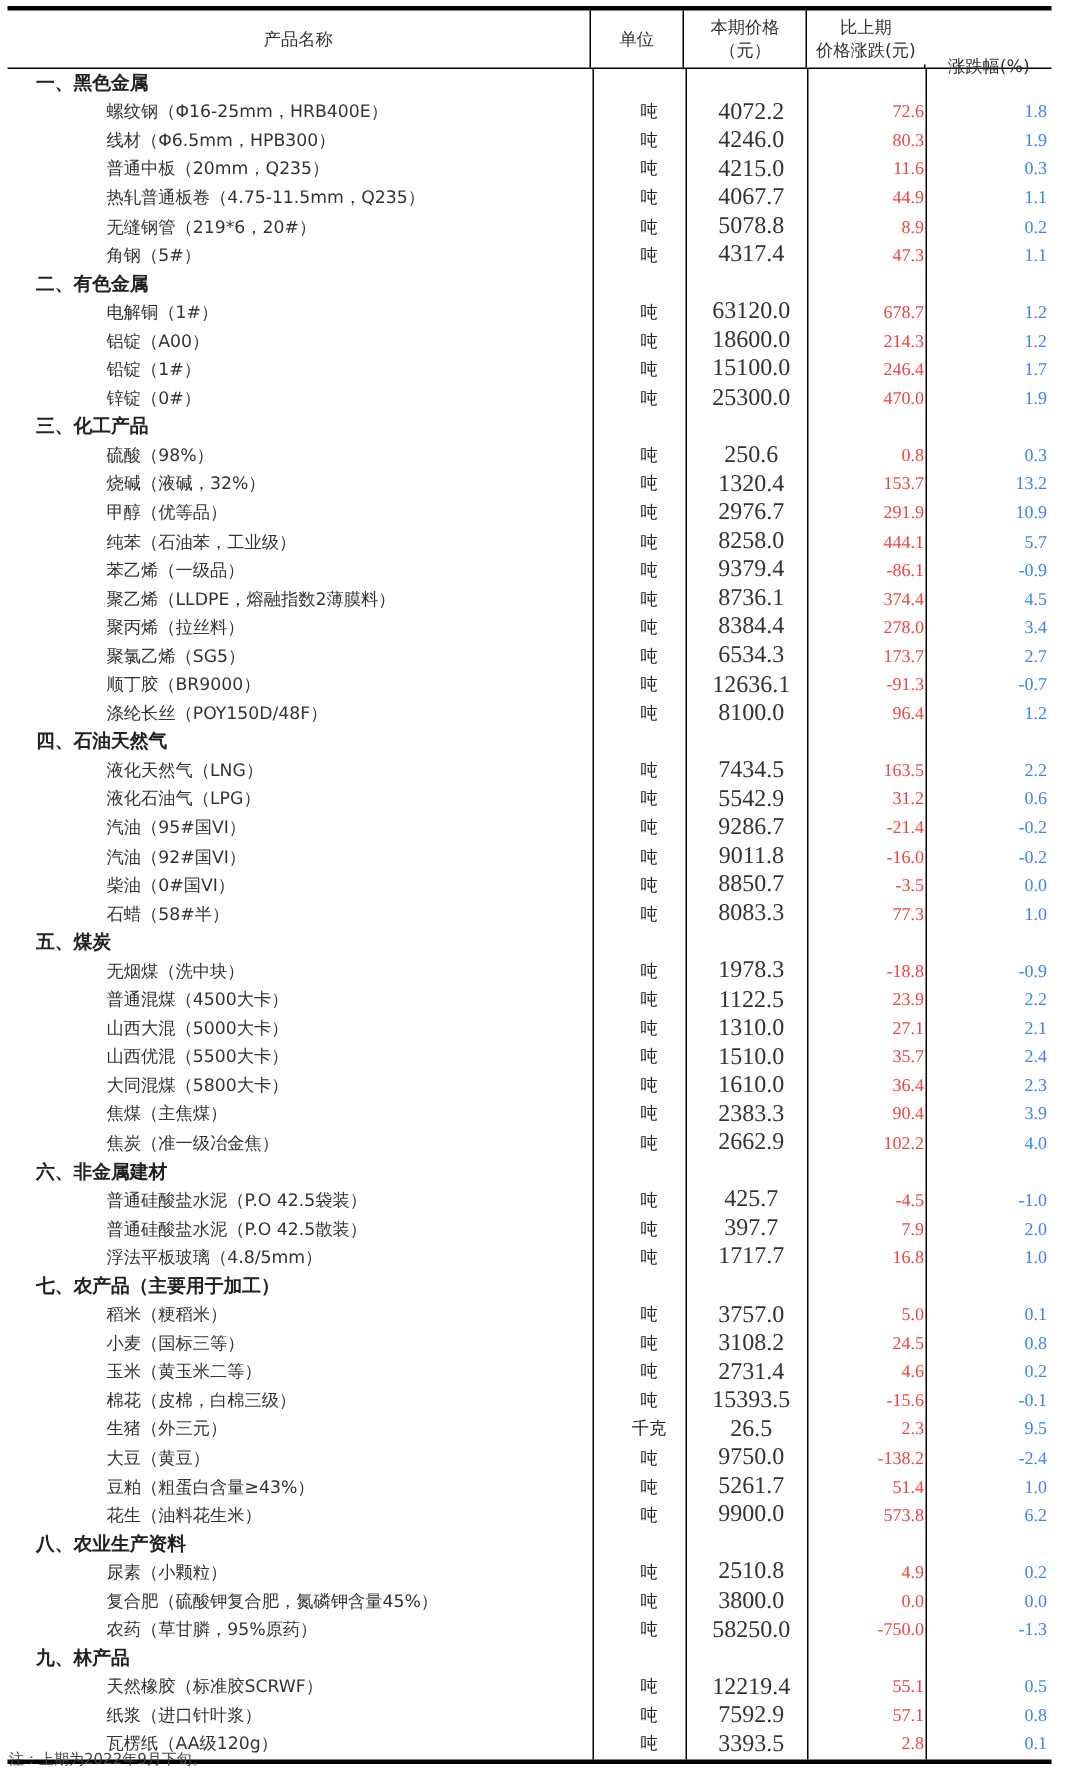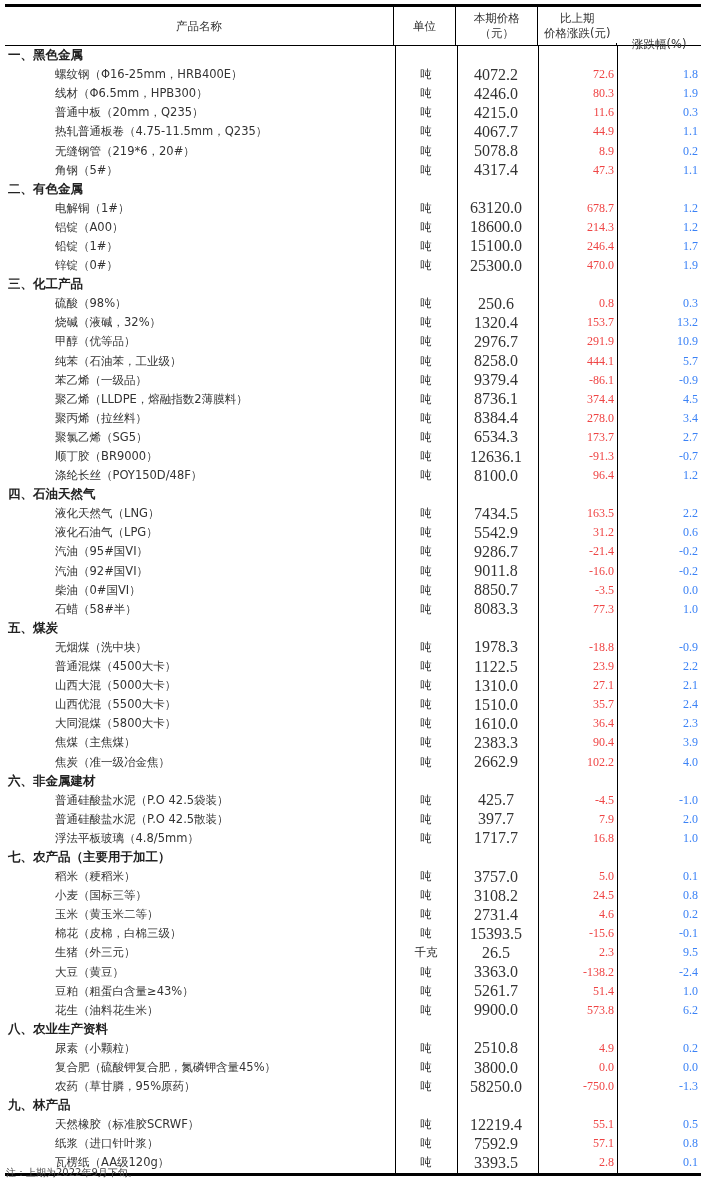--- a/index.html
+++ b/index.html
@@ -11,21 +11,21 @@
   .c-name { width:390px; }
   .c-unit { width:62px; border-left:1px solid #000; }
   .c-price { width:81px; border-left:1px solid #000; }
   .c-chg { width:79px; border-left:1px solid #000; }
   .c-pct { width:84px; border-left:1px solid #000;margin-top:36px; }
   .body { position:relative; }
   .body .vlines { position:absolute; top:0; bottom:0; left:0; right:0; pointer-events:none; }
   .vl { position:absolute; top:0; bottom:0; width:1px; background:#000; }
   .row { display:flex; height:19.1px; align-items:center; font-size:11.5px; }
   .row > div { white-space:nowrap; }
-  .row .n { width:390px; padding-left:50px; box-sizing:border-box; font-family:"DejaVu Sans","Liberation Sans",sans-serif; font-size:11.5px; color:#333; }
+  .row .n { width:390px; padding-left:50px; box-sizing:border-box; font-family:"DejaVu Sans","Liberation Sans",sans-serif; font-size:11.5px; color:#333;margin-left:16px; }
   .row.cat .n { padding-left:3px; font-weight:bold; font-size:12.5px; color:#222; }
   .row .u { width:62px; text-align:center; font-family:"DejaVu Sans","Liberation Sans",sans-serif; font-size:11.5px; }
   .row .p { width:81px; text-align:center; padding-right:3px; box-sizing:border-box; font-family:"Liberation Serif","DejaVu Serif",serif; font-size:16px; color:#333; }
   .row .c { width:79px; text-align:right; padding-right:3px; box-sizing:border-box; font-family:"Liberation Serif","DejaVu Serif",serif; font-size:12px; color:#ef4444; }
   .row .r { width:84px; text-align:right; padding-right:3px; box-sizing:border-box; font-family:"Liberation Serif","DejaVu Serif",serif; font-size:12px; color:#3b82f6; }
   .note { position:absolute; left:6px; top:1166px; font-family:"DejaVu Sans","Liberation Sans",sans-serif; font-size:10px; color:#444; }
 </style>
 </head>
 <body>
 
@@ -352,21 +352,21 @@
       <div class="row">
         <div class="n">生猪（外三元）</div>
         <div class="u">千克</div>
         <div class="p">26.5</div>
         <div class="c">2.3</div>
         <div class="r">9.5</div>
       </div>
       <div class="row">
         <div class="n">大豆（黄豆）</div>
         <div class="u">吨</div>
-        <div class="p">3363.0</div>
+        <div class="p">9750.0</div>
         <div class="c">-138.2</div>
         <div class="r">-2.4</div>
       </div>
       <div class="row">
         <div class="n">豆粕（粗蛋白含量≥43%）</div>
         <div class="u">吨</div>
         <div class="p">5261.7</div>
         <div class="c">51.4</div>
         <div class="r">1.0</div>
       </div>

